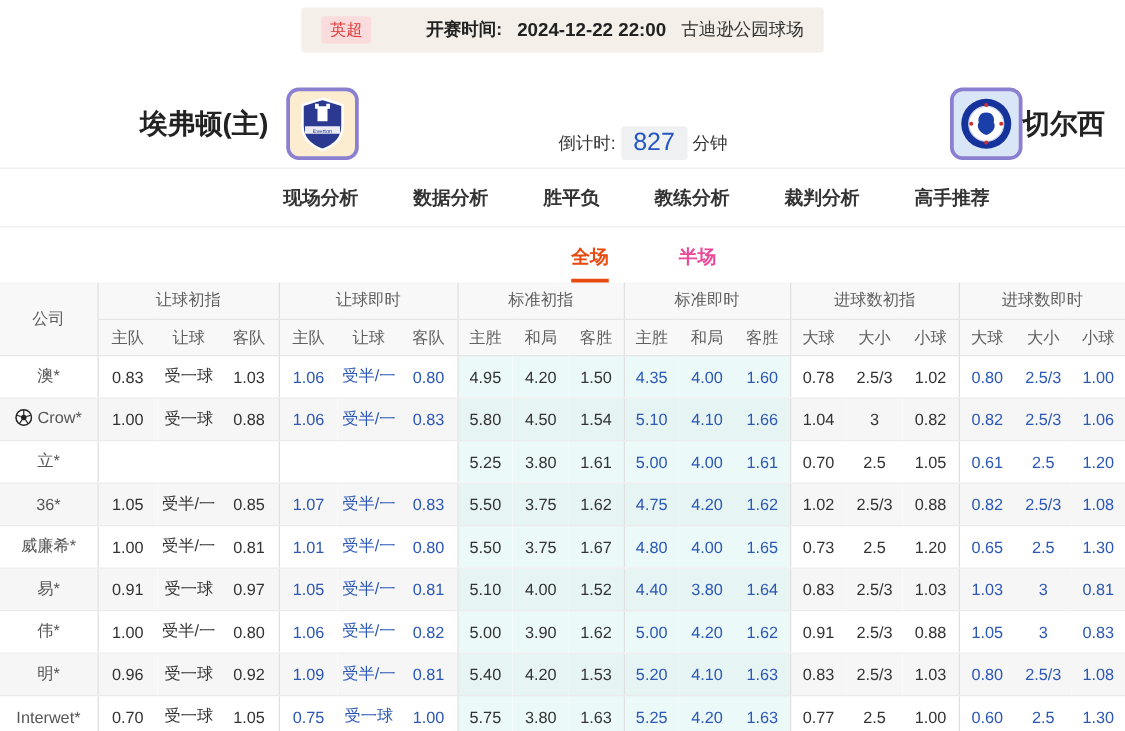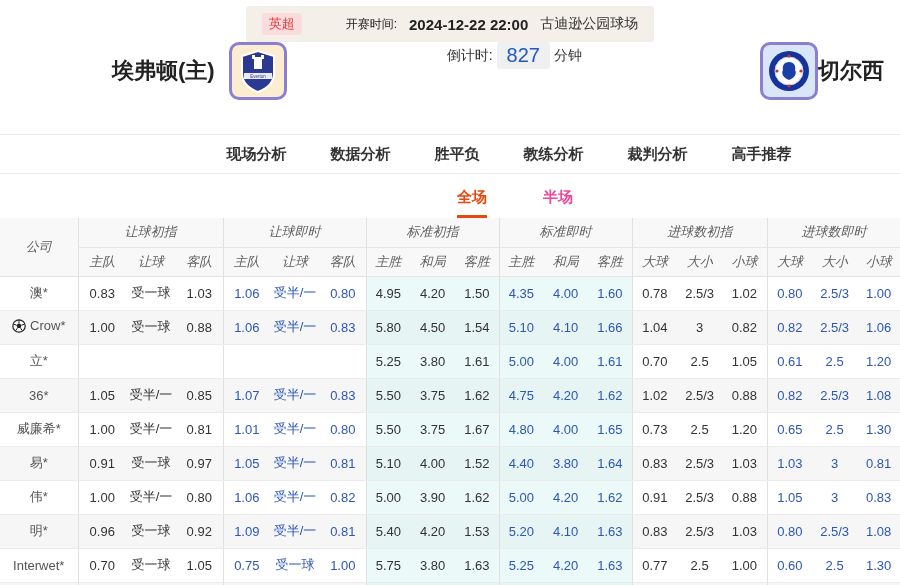--- a/index.html
+++ b/index.html
@@ -4,54 +4,54 @@
 <style>
   * { margin:0; padding:0; box-sizing:border-box; }
   html,body { width:900px; height:585px; overflow:hidden; background:#fff;
     font-family:"Liberation Sans","DejaVu Sans",sans-serif; color:#333; }
 
   
   .match-bar { display:flex; justify-content:center; margin-top:6px; }
   .match-bar-inner { display:flex; align-items:center; gap:12px; background:#f4f0e9;
      padding:4px 16px; border-radius:3px; height:36px; }
   .league-badge { background:#fadcdc; color:#e23b3b; font-size:13px; padding:2px 7px; border-radius:3px; }
-  .kick-label { font-weight:normal; font-size:12px; color:#222;margin-left:32px; }
+  .kick-label { font-weight:bold; font-size:14px; color:#222;margin-left:32px; }
   .kick-time { font-weight:bold; font-size:15px; color:#222; }
   .venue { font-size:14px; color:#333; }
 
   
-  .teams-row { height:86px; display:flex; align-items:flex-start; }
+  .teams-row { height:86px; display:flex; align-items:flex-end; }
   .team-home { display:flex; align-items:center; gap:14px; margin-left:112px; }
   .team-name { font-size:22px; font-weight:bold; color:#222; }
   .crest { width:58px; height:58px; border:3px solid #8a7fd0; border-radius:10px;
      display:flex; align-items:center; justify-content:center; }
   .crest-home { background:#fcecd0; }
   .crest-away { background:#d9e6f7; }
   .countdown { display:flex; align-items:center; gap:4px; margin-left:160px; }
   .cd-label { font-size:14px; color:#333; }
   .cd-num { font-size:20px; font-weight:normal; color:#2356c0; background:#eef0f2;
      padding:2px 10px; border-radius:3px; }
   .cd-unit { font-size:14px; color:#333; }
   .team-away { display:flex; align-items:center; margin-left:auto; margin-right:16px; }
 
   
-  .nav { height:40px; margin-top:6px; border-top:1px solid #ececec; border-bottom:1px solid #ececec;
+  .nav { height:48px; margin-top:6px; border-top:1px solid #ececec; border-bottom:1px solid #ececec;
      display:flex; align-items:center; justify-content:center; gap:44px; padding-left:118px; }
   .nav-item { font-size:15px; font-weight:600; color:#333; cursor:pointer; }
   .nav-item.active { background:#e8490e; color:#fff; padding:7px 15px; border-radius:17px; }
 
   
   .subtabs { height:44px; display:flex; justify-content:center; align-items:flex-end; gap:56px; padding-left:130px; }
   .subtab { font-size:15px; font-weight:bold; color:#ec4899; padding-bottom:11px; cursor:pointer; }
   .subtab.active { color:#e8490e; border-bottom:3px solid #e8490e; padding-bottom:8px; }
 
   
   table { width:900px; border-collapse:collapse; table-layout:fixed; }
   thead th { background:#f8f8f8; color:#606060; font-weight:normal; font-size:13px;
-     height:29px; border-bottom:1px solid #e5e5e5;font-style:italic; }
+     height:29px; border-bottom:1px solid #e5e5e5; }
   th.g0, td.g0 { border-left:1px solid #e0e0e0; }
   tbody td { height:34px; text-align:center; font-size:13px; color:#333;
      border-bottom:1px solid #ebebeb; overflow:hidden; white-space:nowrap; }
   tbody tr:nth-child(even) td { background:#f6f6f6; }
   tbody td.cyan { background:#ecf9f9; }
   tbody tr:nth-child(even) td.cyan { background:#e7f4f4; }
   tbody td.live { color:#2b57b5; }
   td.company-cell { color:#555; }
   .co-wrap { display:inline-flex; align-items:center; gap:4px; }
 </style>

